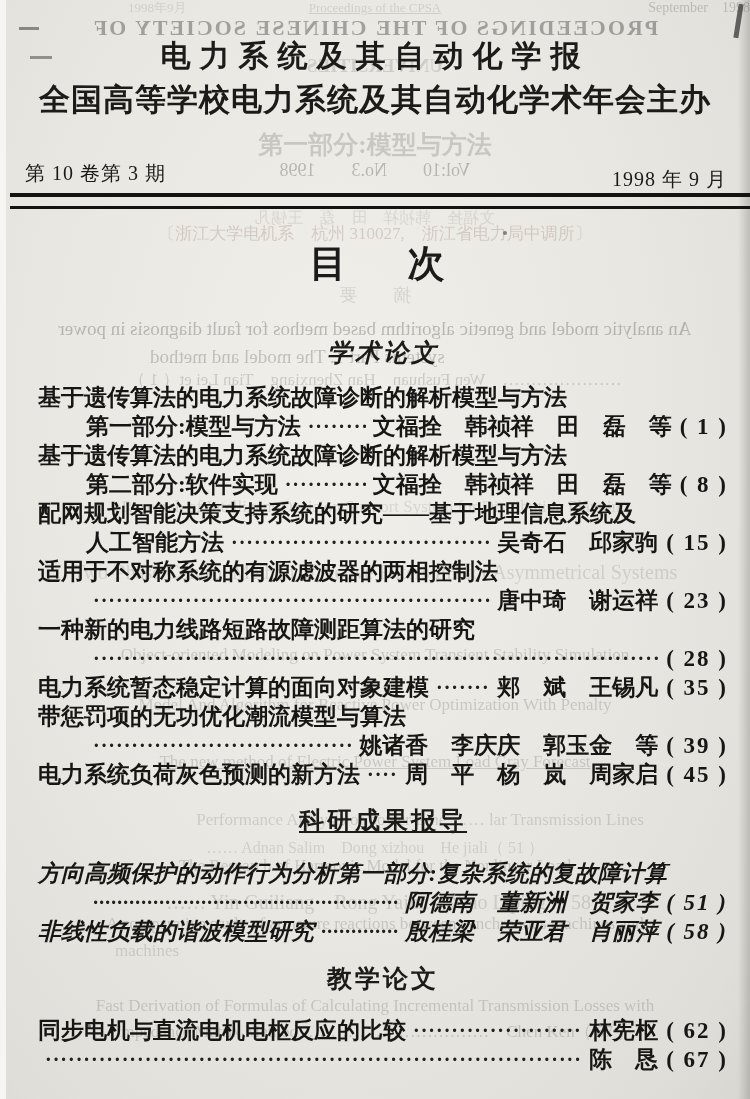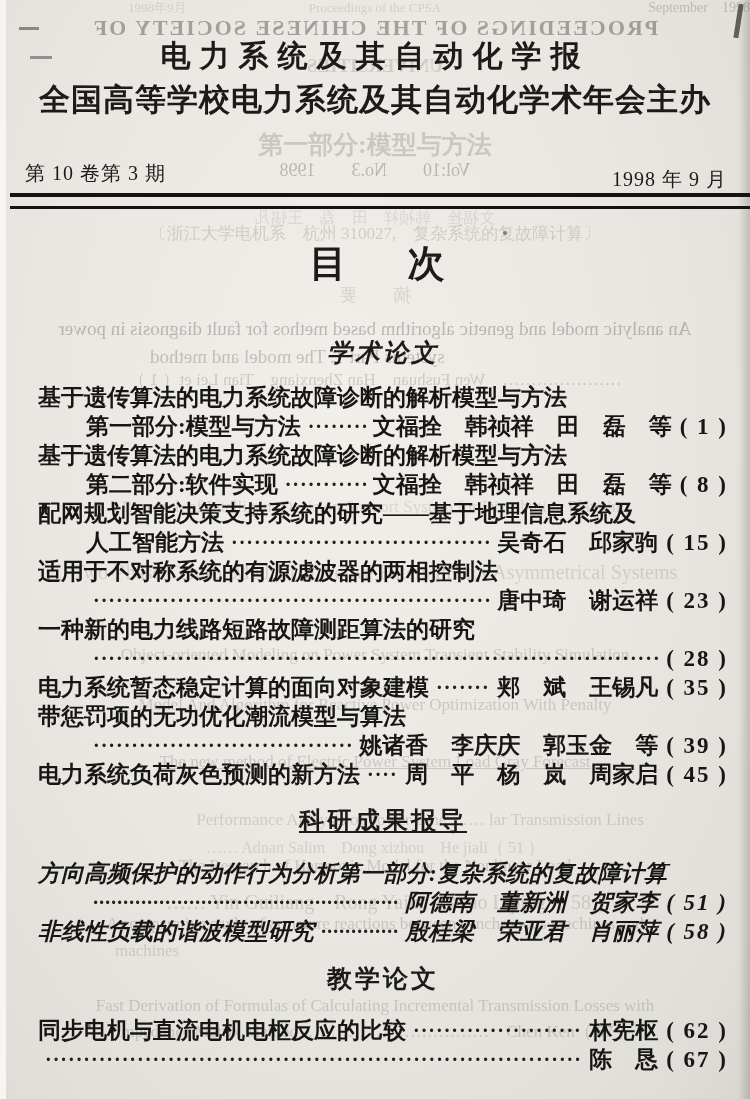--- a/index.html
+++ b/index.html
@@ -59,28 +59,28 @@
   .authors{flex:0 0 auto;margin-right:8px;}
   .pg{flex:0 0 auto;letter-spacing:2px;}
 </style>
 </head>
 <body>
 
 <div class="page">
 
   <div class="ghost-layer" id="ghost-layer">
       <div class="ghost" style="top: 0px; font-size: 13px; opacity: 0.14; text-align: left; padding-left: 128px;">1998年9月</div>
-      <div class="ghost" style="top: 0px; font-size: 13px; opacity: 0.15;">Proceedings of the CPSA</div>
+      <div class="ghost" style="top: 0px; font-size: 13px; opacity: 0.15; text-decoration: underline;">Proceedings of the CPSA</div>
       <div class="ghost" style="top: 0px; font-size: 14px; opacity: 0.25; text-align: right; padding-right: 45px;">September　1998</div>
       <div class="ghost mir gb" style="top: 15px; font-size: 22px; opacity: 0.42; letter-spacing: 2px;">PROCEEDINGS OF THE CHINESE SOCIETY OF</div>
       <div class="ghost mir gb" style="top: 55px; font-size: 19px; opacity: 0.16;">UNIVERSITIES</div>
       <div class="ghost gb" style="top: 130px; font-size: 25px; opacity: 0.2;">第一部分:模型与方法</div>
       <div class="ghost mir" style="top: 160px; font-size: 18px; opacity: 0.3;">Vol:10　　No.3　　1998</div>
       <div class="ghost mir" style="top: 208px; font-size: 16px; opacity: 0.12;">文福拴　韩祯祥　田　磊　王锡凡</div>
-      <div class="ghost" style="top: 224px; font-size: 17px; opacity: 0.22; color: rgb(122, 84, 78);">〔浙江大学电机系　杭州 310027,　复杂系统的复故障计算〕</div>
+      <div class="ghost" style="top: 224px; font-size: 17px; opacity: 0.22; color: rgb(122, 84, 78);">〔浙江大学电机系　杭州 310027,　浙江省电力局中调所〕</div>
       <div class="ghost mir" style="top: 285px; font-size: 18px; opacity: 0.14;">摘　　要</div>
       <div class="ghost mir" style="top: 318px; font-size: 19px; opacity: 0.3;">An analytic model and genetic algorithm based methos for fault diagnosis in power</div>
       <div class="ghost mir" style="top: 346px; font-size: 19px; opacity: 0.26; text-align: right; padding-right: 150px;">systems Part 1. The model and method</div>
       <div class="ghost mir" style="top: 370px; font-size: 17px; opacity: 0.2;">…………………　Wen Fushuan　Han Zhenxiang　Tian Lei et（ 1 ）</div>
       <div class="ghost" style="top: 497px; font-size: 17px; opacity: 0.13;">Research of Intelligent Decision Support System for Distribution Planning</div>
       <div class="ghost" style="top: 560px; font-size: 20px; opacity: 0.15;">Two-Phase Control Method of Active Filters PH for Asymmetrical Systems</div>
       <div class="ghost" style="top: 645px; font-size: 17px; opacity: 0.2;">Object-oriented Modeling on Power System Transient Stability Simulation</div>
       <div class="ghost" style="top: 695px; font-size: 17px; opacity: 0.2;">Model And Algorithm for Reactive Power Optimization With Penalty</div>
       <div class="ghost" style="top: 752px; font-size: 17px; opacity: 0.2; text-decoration: underline;">The new method of Electric Power System Load Gray Forecast</div>
       <div class="ghost" style="top: 810px; font-size: 17px; opacity: 0.17; padding-left: 45px;">Performance Analysis of power Line …… lar Transmission Lines</div>

